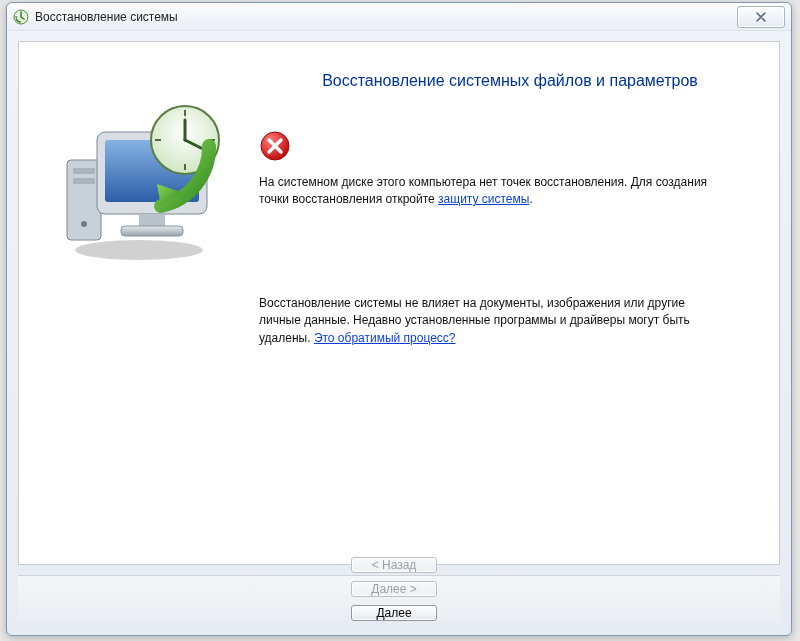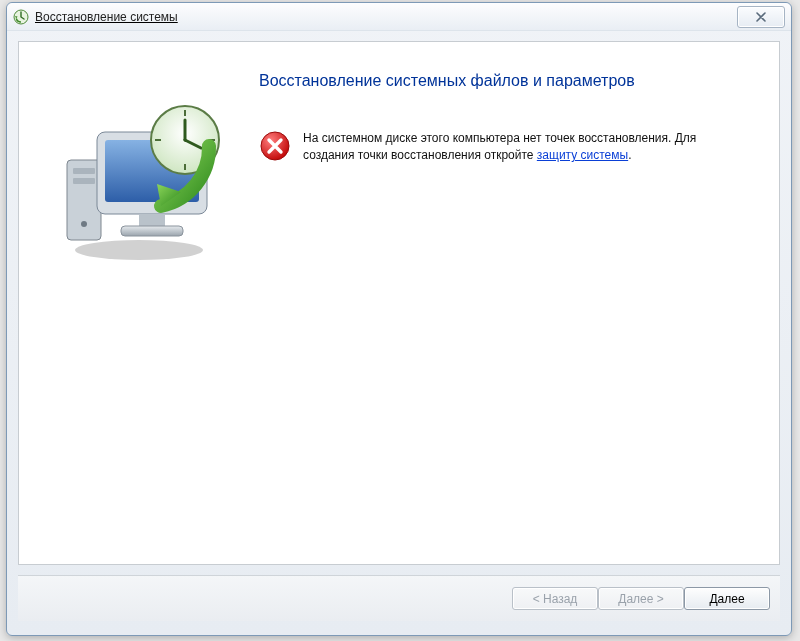--- a/index.html
+++ b/index.html
@@ -18,21 +18,20 @@
   .win {
     position: absolute;
     left: 6px;
     top: 2px;
     width: 784px;
     height: 632px;
     border: 1px solid #7d99b6;
     border-radius: 6px;
     background: linear-gradient(#f0f3f7, #e7ecf2);
     box-shadow: 0 2px 8px rgba(0,0,0,.25);
-    text-decoration: underline;
   }
   .titlebar {
     height: 28px;
     display: flex;
     align-items: center;
     padding: 0 6px;
     background: linear-gradient(#fdfdfe, #e9eef4);
     border-bottom: 1px solid #dde4eb;
     border-radius: 6px 6px 0 0;
     box-sizing: border-box;
@@ -70,31 +69,33 @@
     padding: 60px 0 0 40px;
     box-sizing: border-box;
   }
   .right-col {
     flex: 1;
     padding: 30px 34px 10px 0;
     box-sizing: border-box;
   }
 
   h1 {
-    margin: 0 0 40px 0;
+    margin: 0 0 40px 16px;
     font-size: 16px;
     font-weight: normal;
     color: #003399;
+    text-align: center;
   }
 
   .error-row {
     display: flex;
     gap: 12px;
     margin-bottom: 86px;
     padding-right: 20px;
+    flex-direction: column;
   }
   .err-ico {
     width: 32px; height: 32px; flex: none;
   }
   .body-text { font-size: 12px; line-height: 1.45; color: #111; }
   .para { margin-bottom: 30px; padding-right: 20px; }
   a { color: #0a3fd6; text-decoration: underline; cursor: pointer; }
 
   
   .cursor {
@@ -104,25 +105,26 @@
   }
 
   
   .btn-row {
     position: absolute;
     left: 11px; right: 11px; bottom: 14px;
     height: 46px;
     display: flex;
     align-items: center;
     justify-content: flex-end;
-    gap: 0;
+    gap: 8px;
     padding-right: 10px;
     box-sizing: border-box;
     border-top: 1px solid #cfd4d9;
     background: linear-gradient(#f4f6f8, #eaedf1);
+    flex-direction: column;
   }
   button.wiz {
     min-width: 86px;
     height: 23px;
     font-family: inherit;
     font-size: 12px;
     border: 1px solid #8c98a6;
     border-radius: 3px;
     background: linear-gradient(#fefefe, #e6ebf1);
     color: #000;
@@ -233,20 +235,23 @@
               <circle cx="16" cy="16" r="14" fill="url(#er)" stroke="#9a0b0b"></circle>
               <path d="M10 10 L22 22 M22 10 L10 22" stroke="#fff" stroke-width="3.4" stroke-linecap="round"></path>
             </svg>
           </span>
           <div class="body-text">
             <span>На системном диске этого компьютера нет точек восстановления. Для создания точки восстановления откройте </span><a>защиту системы</a><span>.</span>
           </div>
         </div>
 
 
+        <div class="body-text para">
+          <span>Восстановление системы не влияет на документы, изображения или другие личные данные. Недавно установленные программы и драйверы могут быть удалены. </span><a>Это обратимый процесс?</a>
+        </div>
       </div>
     </div>
 
     <span class="cursor">
       <svg width="18" height="22" viewBox="0 0 18 22">
         <path d="M1 1 L1 16 L5 12.5 L8 20 L11 18.8 L8 11.5 L13.5 11.5 Z" fill="#fff" stroke="#000" stroke-width="1.1"></path>
       </svg>
     </span>
   </div>
 

